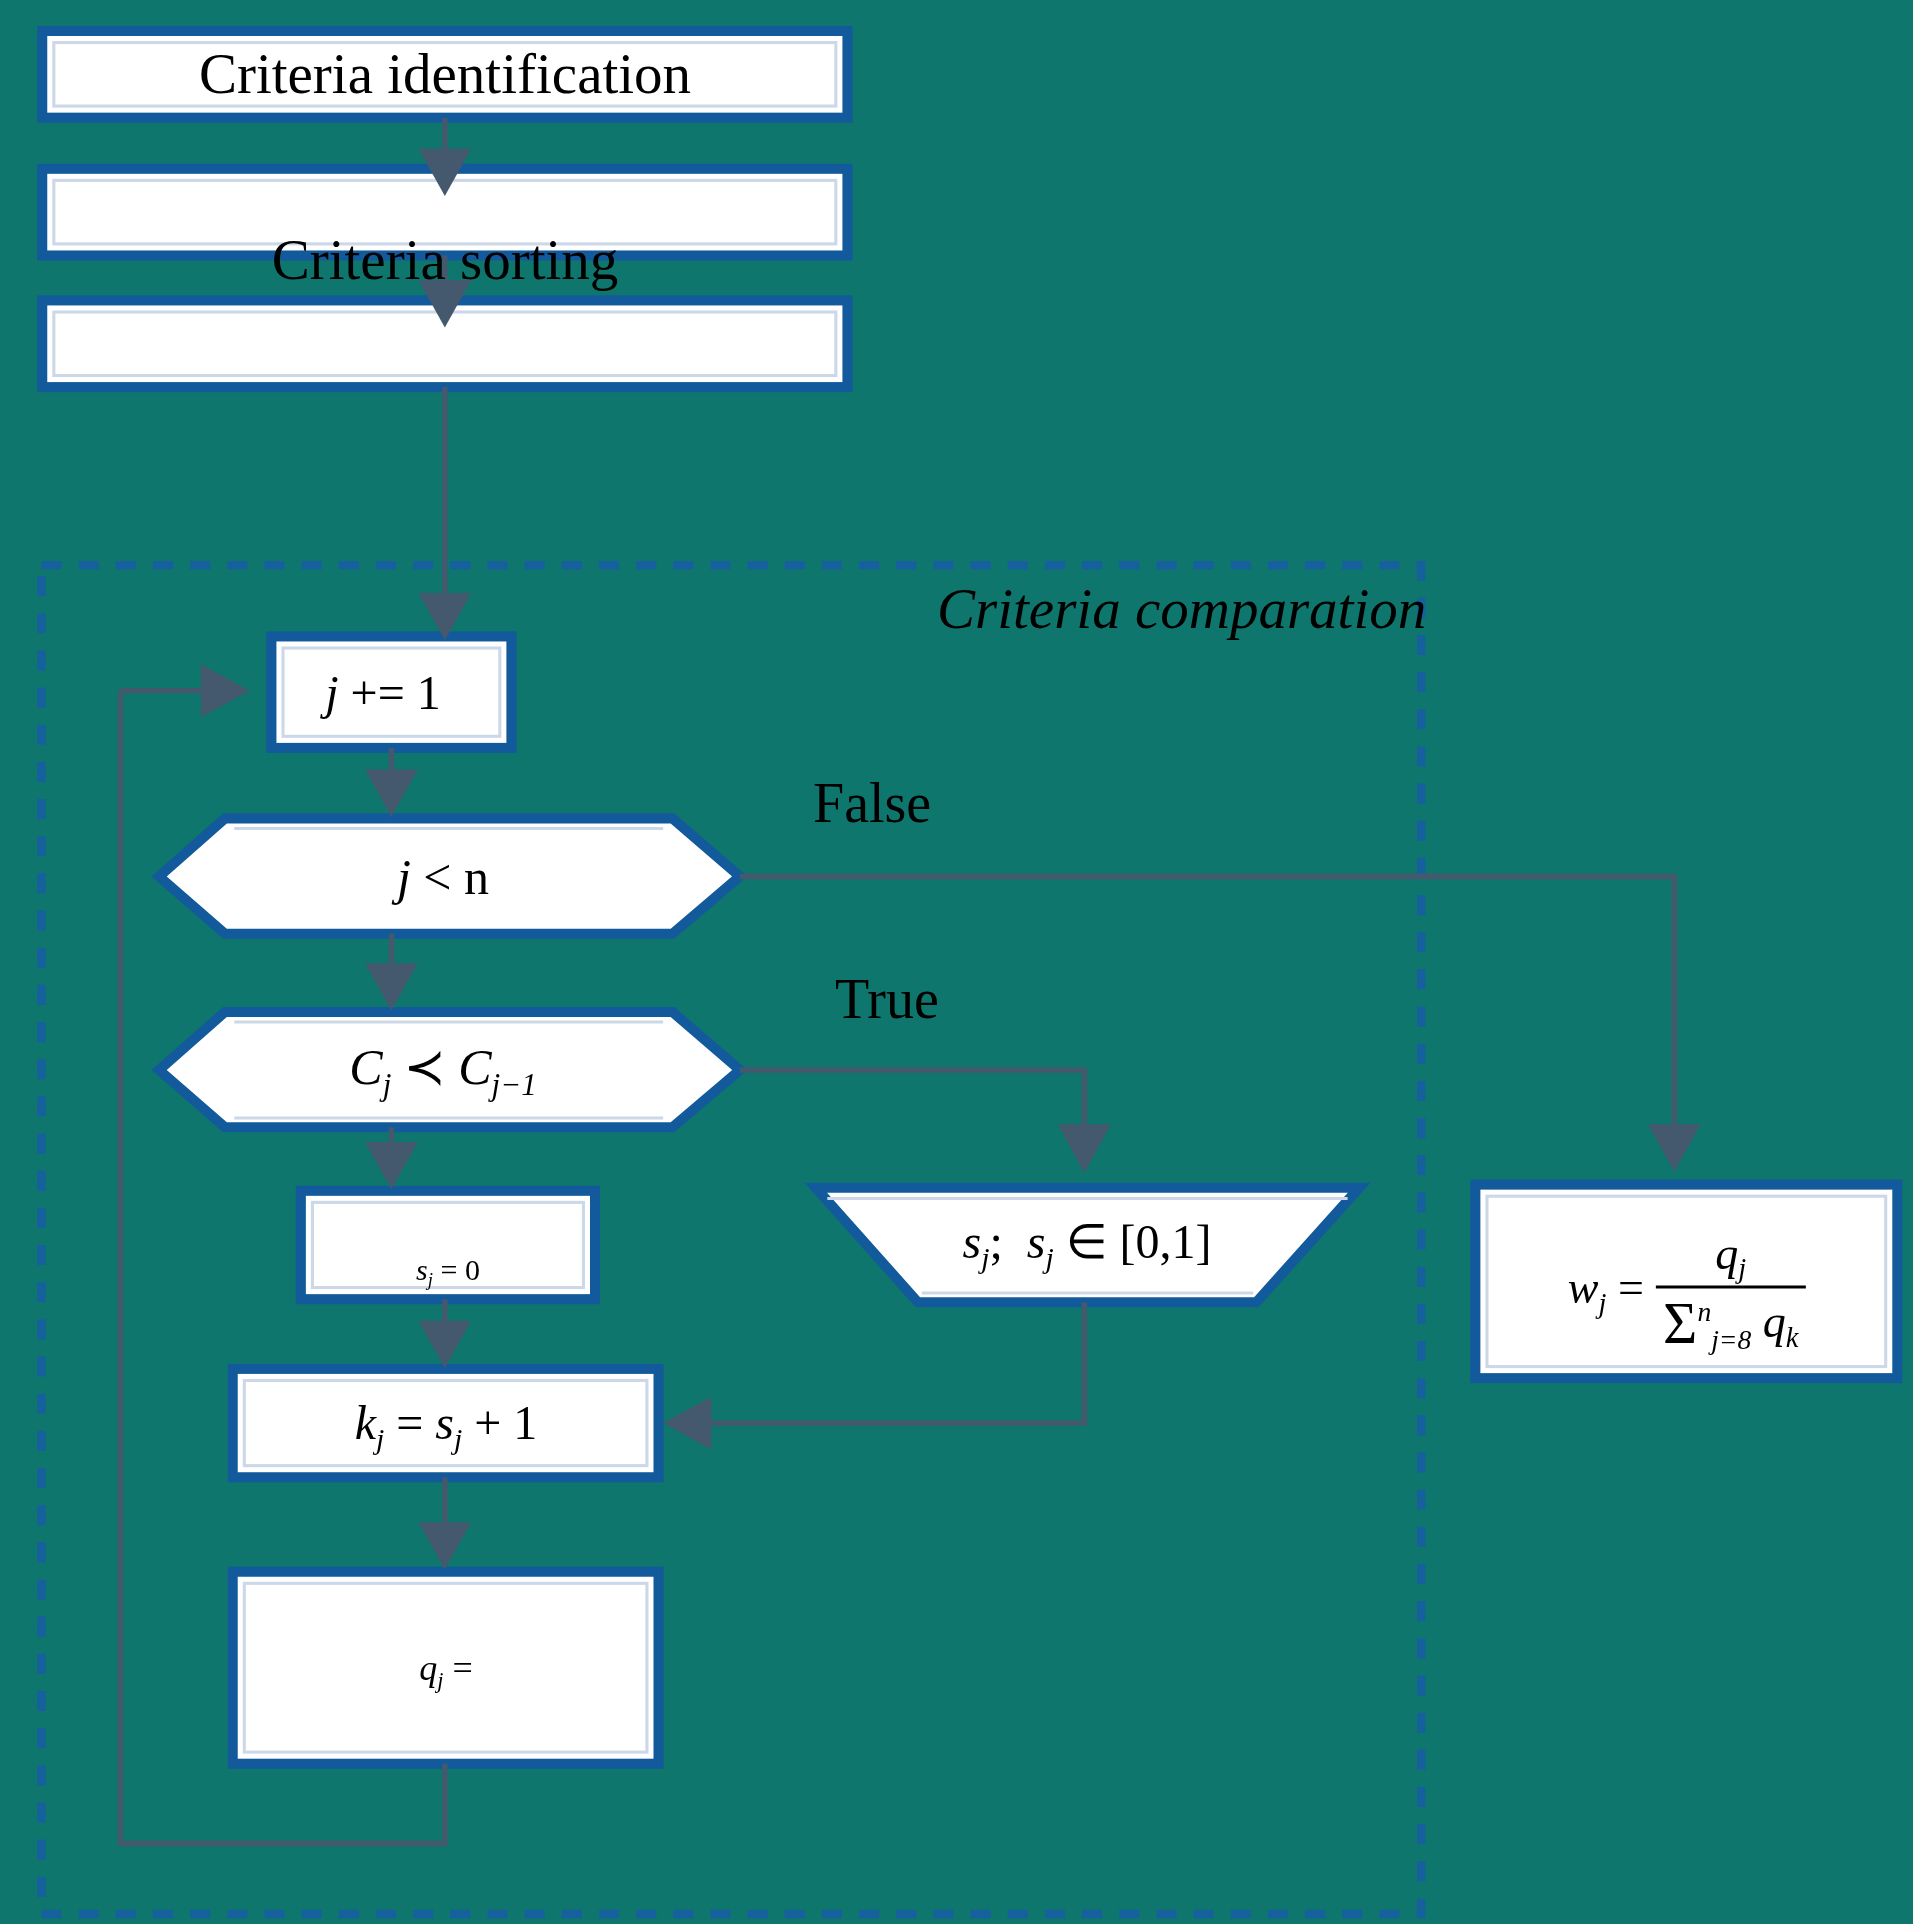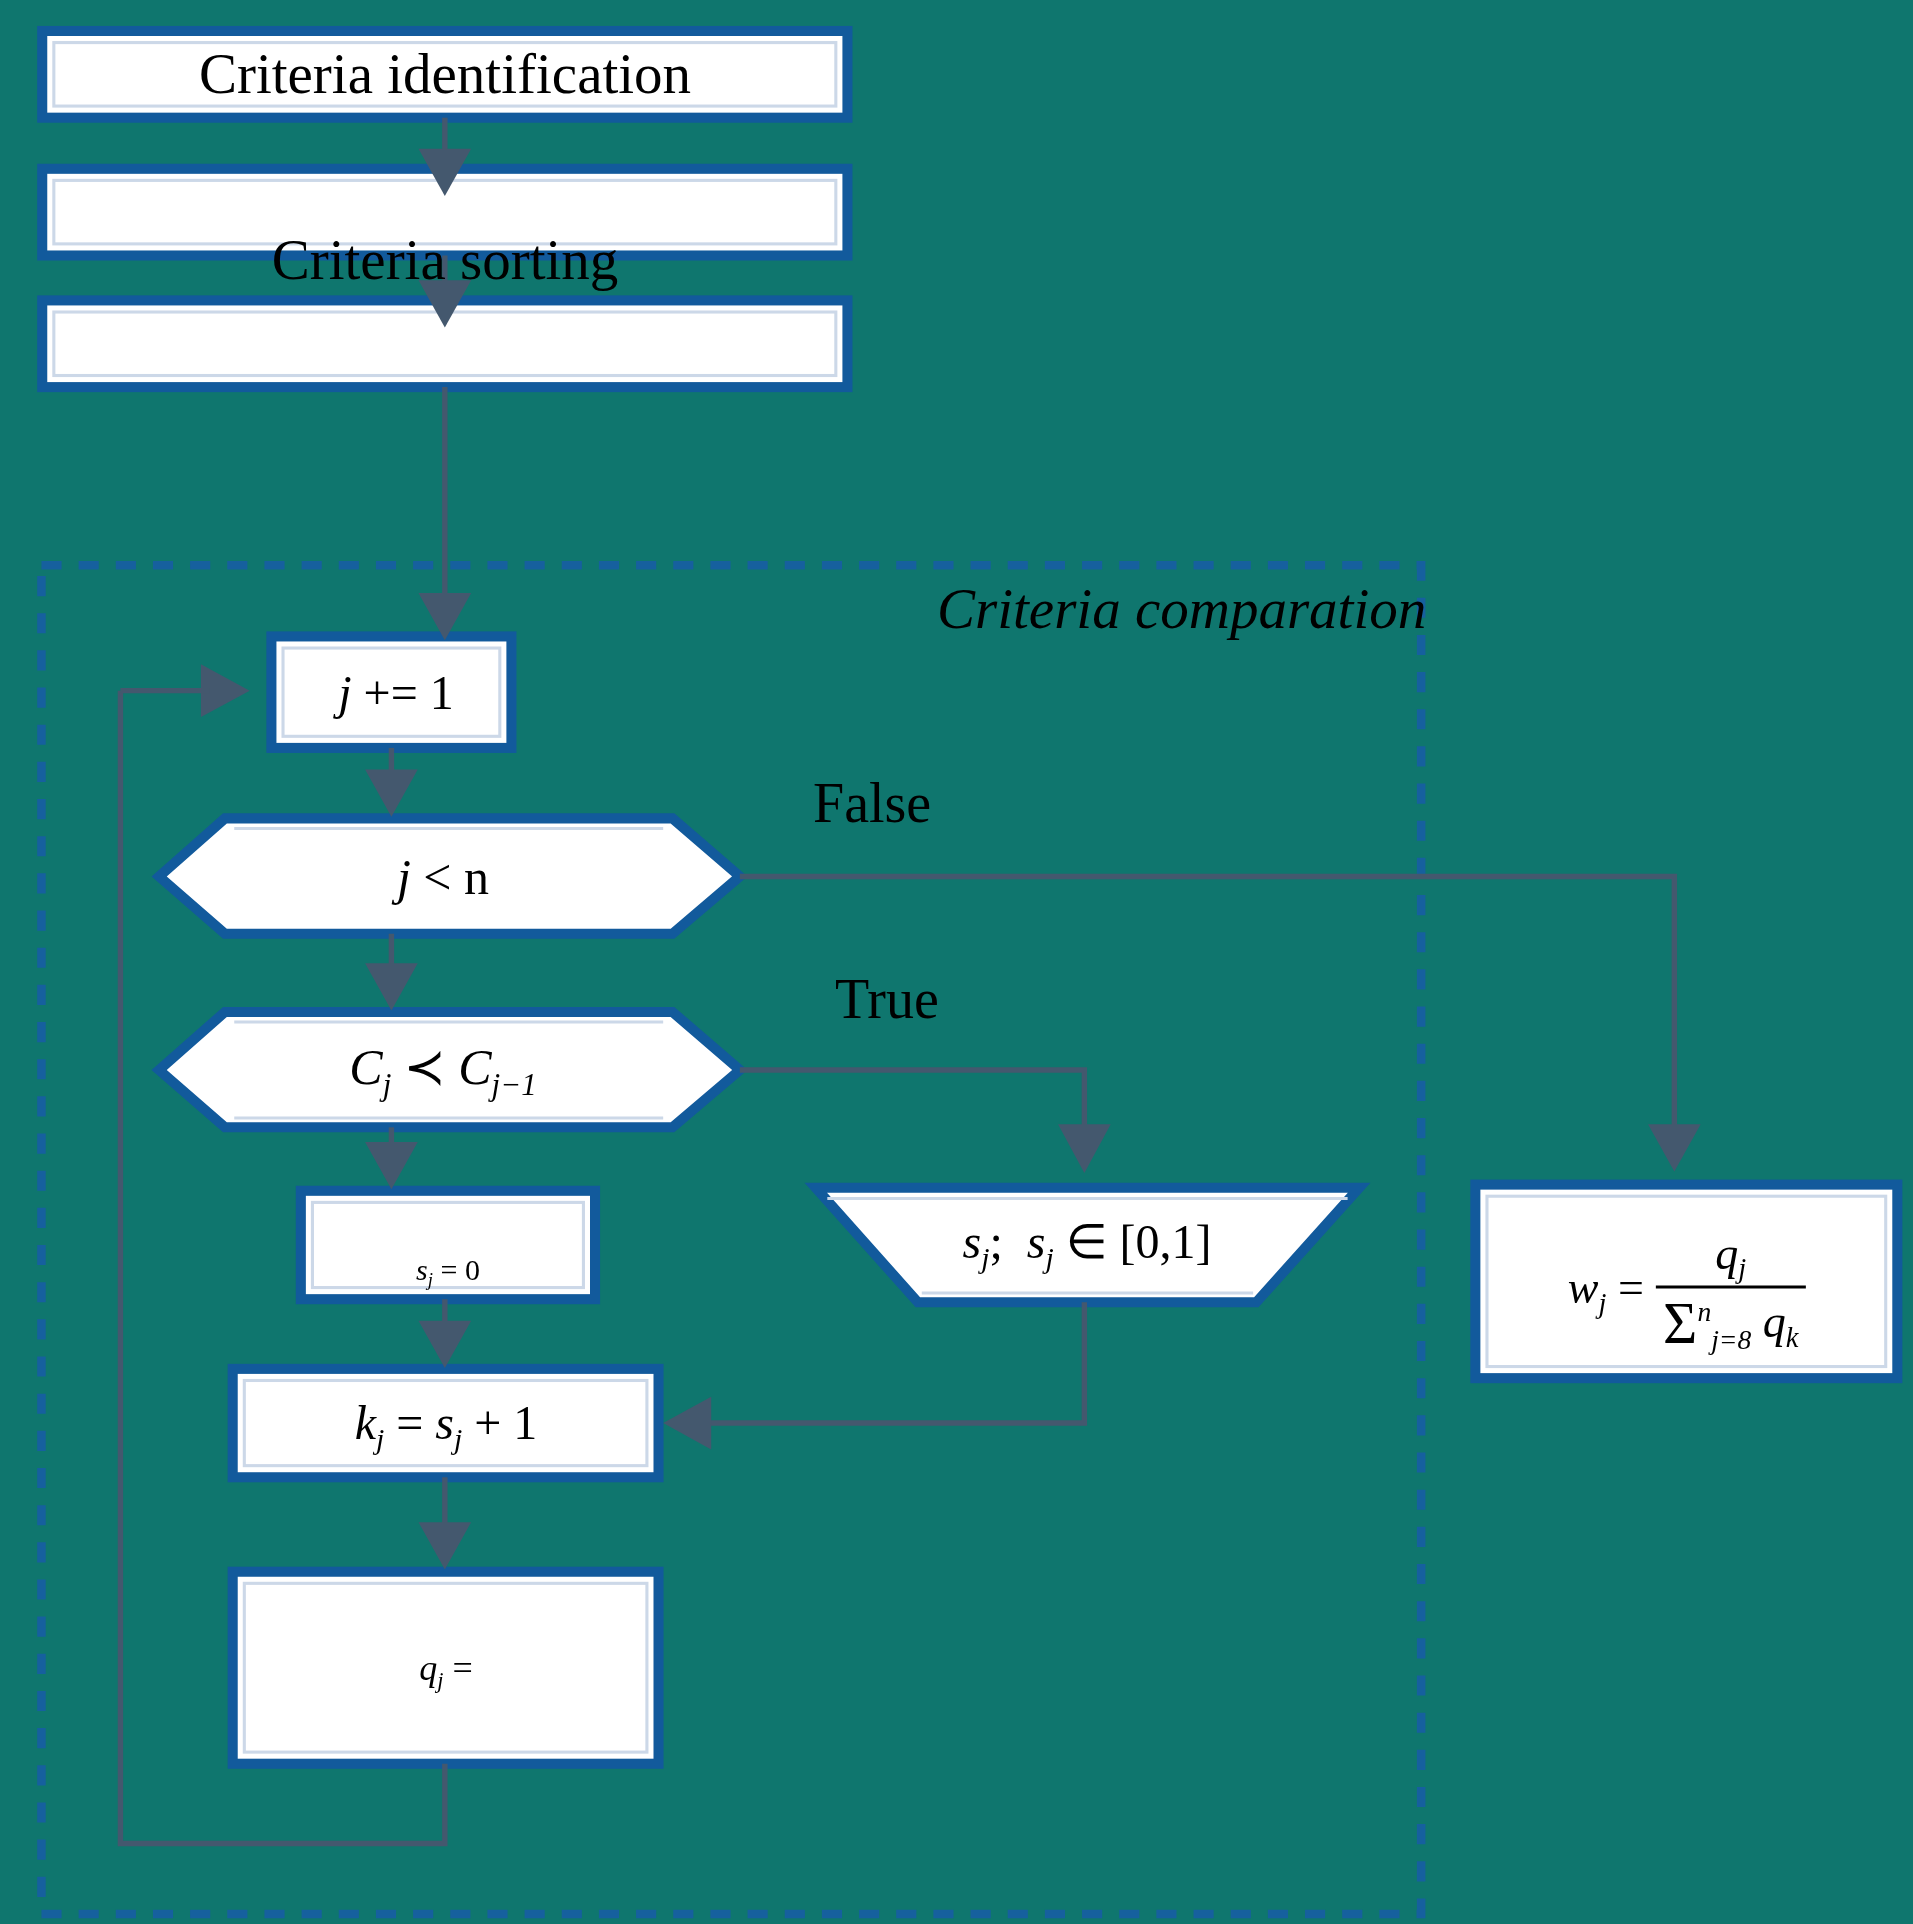--- a/index.html
+++ b/index.html
@@ -138,21 +138,21 @@
       <polygon class="fl-arrow" points="259,858 259,926 322,892"></polygon>
       <path class="fl-line" d="M155,892 L270,892"></path>
     </g>
   </svg>
 
   <div class="lbl ctr" style="left:445px;top:74px;font-size:57px;">Criteria identification</div>
 
   <div class="lbl ctr" style="left:445px;top:212px;font-size:57px;margin-top:48px;">Criteria sorting</div>
 
 
-  <div class="lbl ctr" style="left:396px;top:693px;font-size:48px;">
+  <div class="lbl ctr" style="left:383px;top:693px;font-size:48px;">
     <span class="it">j</span> += 1
   </div>
 
   <div class="lbl ctr" style="left:443px;top:877px;font-size:50px;">
     <span class="it">j</span> &lt; <span class="nm">n</span>
   </div>
 
   <div class="lbl ctr" style="left:443px;top:1071px;font-size:50px;">
     <span class="it">C</span><span class="sub">j</span> ≺ <span class="it">C</span><span class="sub">j−1</span>
   </div>

